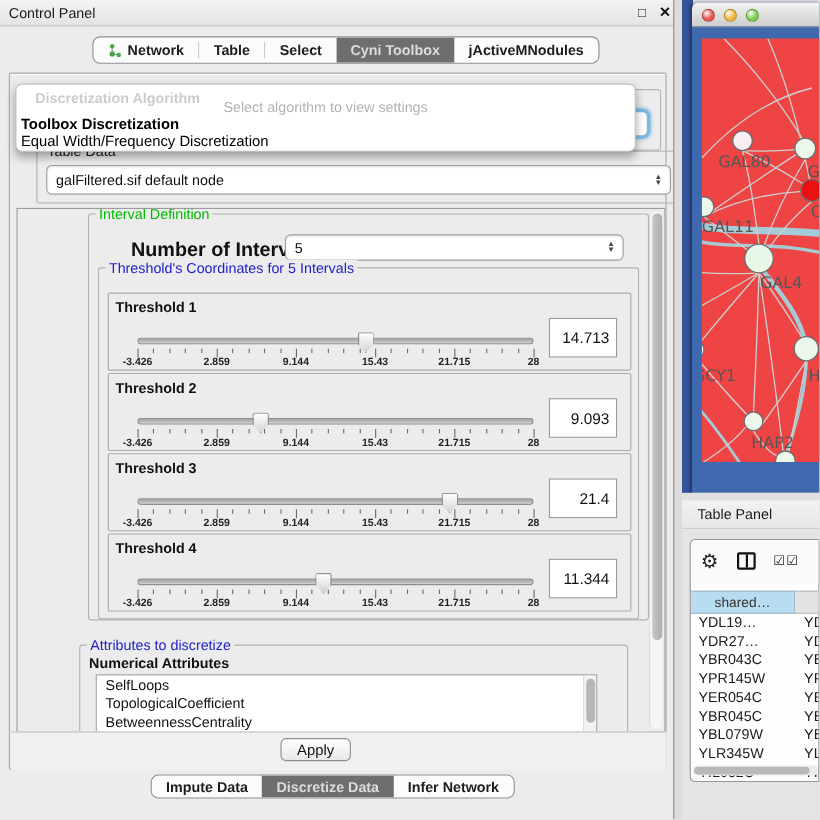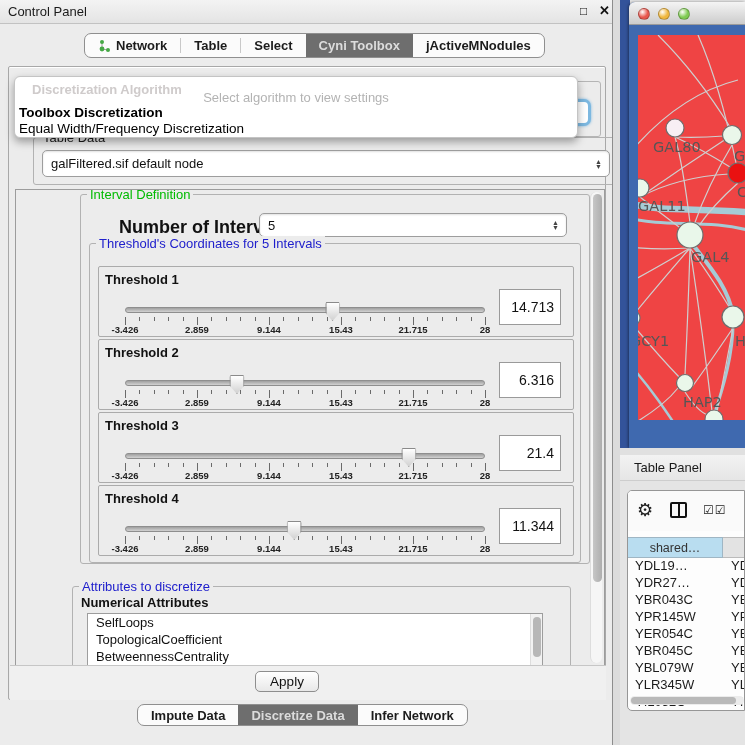--- a/index.html
+++ b/index.html
@@ -258,21 +258,21 @@
                     <div class="tick major" style="left: 100%;"></div>
                   </div>
                   <div class="ticklabels">
                     <span class="ticklabel" style="left: 0%;">-3.426</span>
                     <span class="ticklabel" style="left: 20%;">2.859</span>
                     <span class="ticklabel" style="left: 40%;">9.144</span>
                     <span class="ticklabel" style="left: 60%;">15.43</span>
                     <span class="ticklabel" style="left: 80%;">21.715</span>
                     <span class="ticklabel" style="left: 100%;">28</span>
                   </div>
-                  <div class="valuebox">6.316</div>
+                  <div class="valuebox">9.093</div>
                 </div>
                 <div class="thresh-box" style="top: 168px;">
                   <div class="thresh-title">Threshold 3</div>
                   <div class="track">
                     <div class="thumb" style="left: 79%;"></div>
                   </div>
                   <div class="ticks">
                     <div class="tick major" style="left: 0%;"></div>
                     <div class="tick minor" style="left: 4%;"></div>
                     <div class="tick minor" style="left: 8%;"></div>

